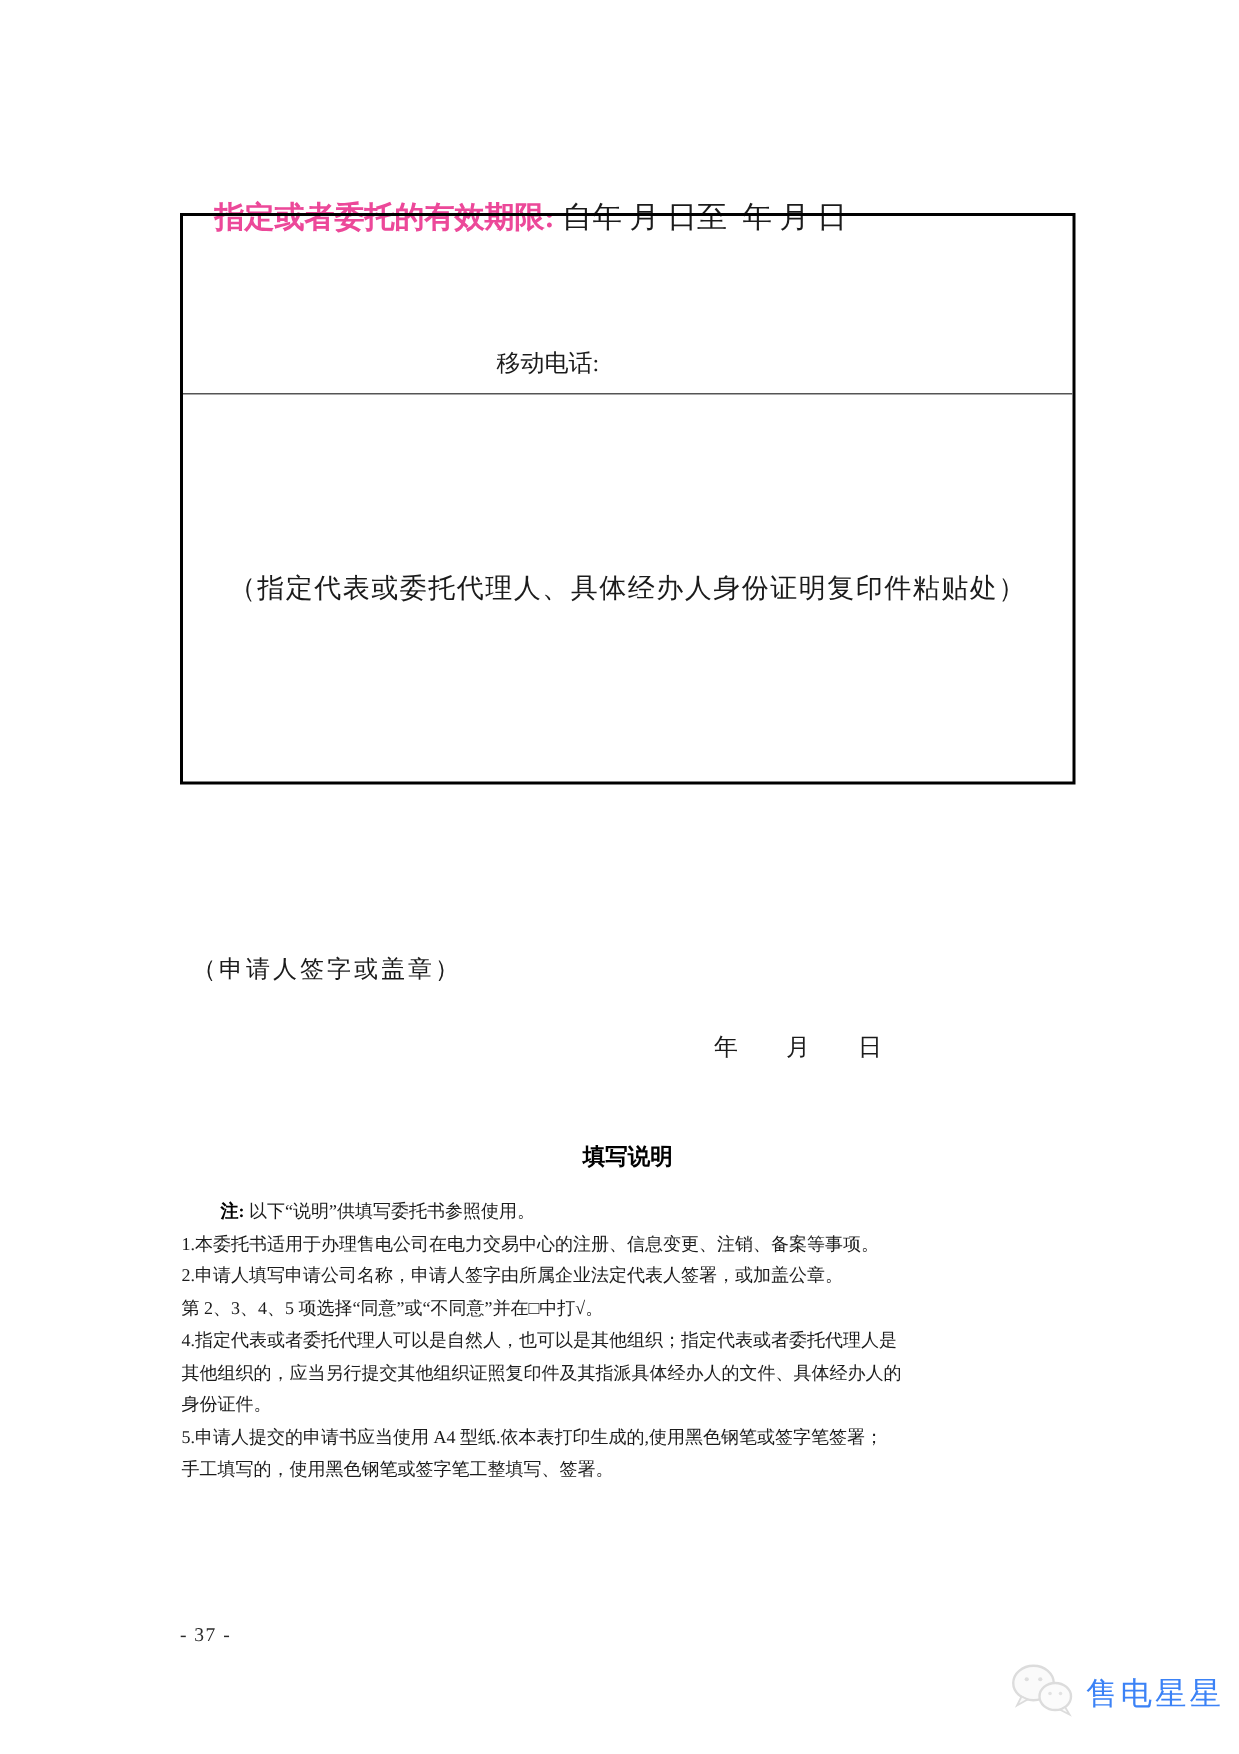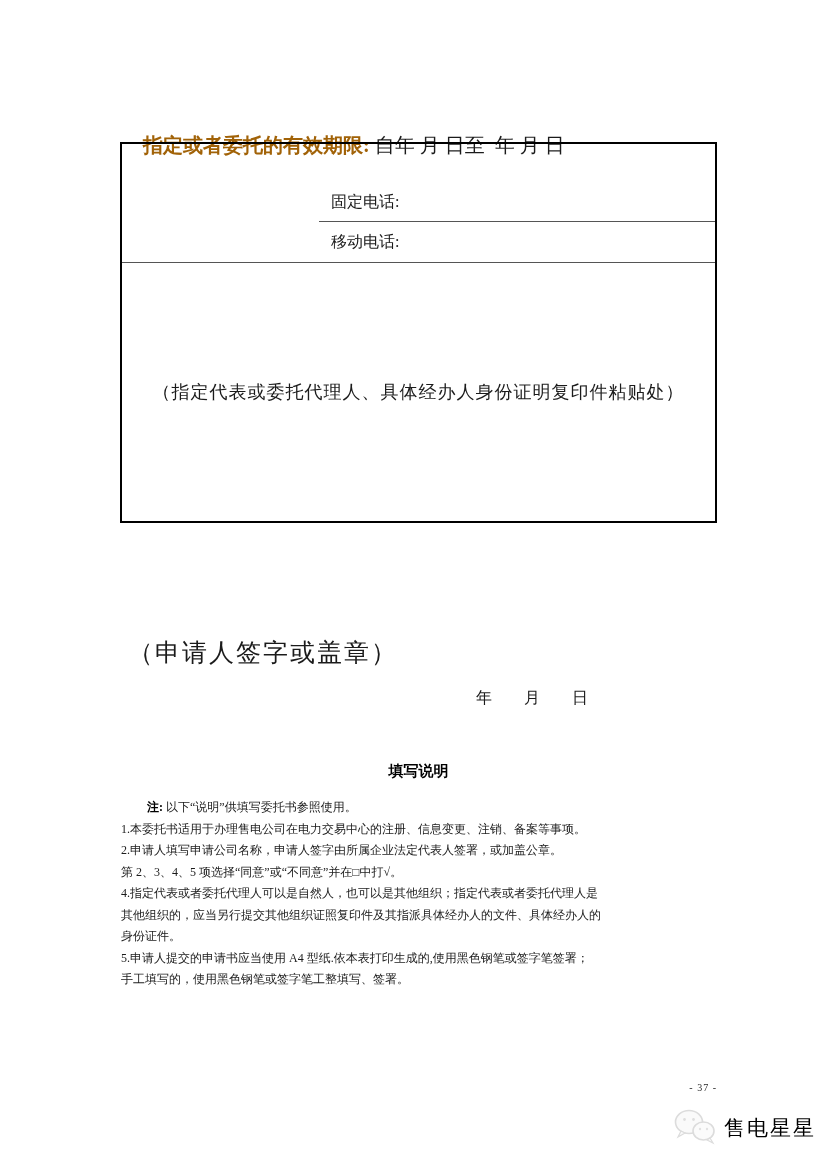--- a/index.html
+++ b/index.html
@@ -13,21 +13,21 @@
     color: #1b1b1b;
   }
   .title {
     position: absolute;
     left: 124px;
     top: 106px;
     white-space: pre;
     font-size: 19px;
     line-height: 26px;
   }
-  .title .title-bold { font-weight: bold; color: #a16207; font-size: 20px; }
+  .title .title-bold { font-weight: bold; color: #ec4899; font-size: 20px; }
   .title .title-rest { font-size: 20px; color: #1b1b1b; }
 
   
   .form-table {
     position: absolute;
     left: 120px;
     top: 142px;
     width: 597px;
     height: 381px;
     border: 2px solid #000;
@@ -67,21 +67,21 @@
     align-items: center;
     justify-content: center;
     font-size: 18px;
     letter-spacing: 1px;
   }
 
   .applicant-line {
     position: absolute;
     left: 128px;
     top: 636px;
-    font-size: 25px;
+    font-size: 16px;
     letter-spacing: 2px;
   }
   .date-line {
     position: absolute;
     left: 476px;
     top: 688px;
     font-size: 16px;
     white-space: pre;
   }
 
@@ -105,55 +105,52 @@
   }
   .note-line { white-space: nowrap; }
   .note-line.first { text-indent: 26px; }
   .note-prefix { font-weight: bold; color: #000; }
 
   .page-number {
     position: absolute;
     left: 120px;
     top: 1082px;
     width: 597px;
-    text-align: right;
-    font-size: 10px;
+    text-align: left;
+    font-size: 13px;
     letter-spacing: 1px;
     color: #2a2a2a;
   }
 
   
   .watermark {
     position: absolute;
     left: 672px;
     top: 1106px;
     display: flex;
     align-items: center;
     gap: 6px;
   }
   .watermark-text {
     font-size: 21px;
-    color: #000000;
+    color: #3b82f6;
     letter-spacing: 2px;
     font-family: "Liberation Sans", "DejaVu Sans", sans-serif;
   }
 </style>
 </head>
 <body>
 
 <div class="page">
 
   <div class="title">
     <span class="title-bold">指定或者委托的有效期限: </span><span class="title-rest">自年 月 日至  年 月 日</span>
   </div>
 
   <div class="form-table">
-    <div class="cell-row r2">
-      <span>固定电话:</span>
-    </div>
     <div class="cell-row r3">
       <span>移动电话:</span>
     </div>
     <div class="cell-paste">
       <span>（指定代表或委托代理人、具体经办人身份证明复印件粘贴处）</span>
     </div>
   </div>
 
   <div class="applicant-line">（申请人签字或盖章）</div>
 

